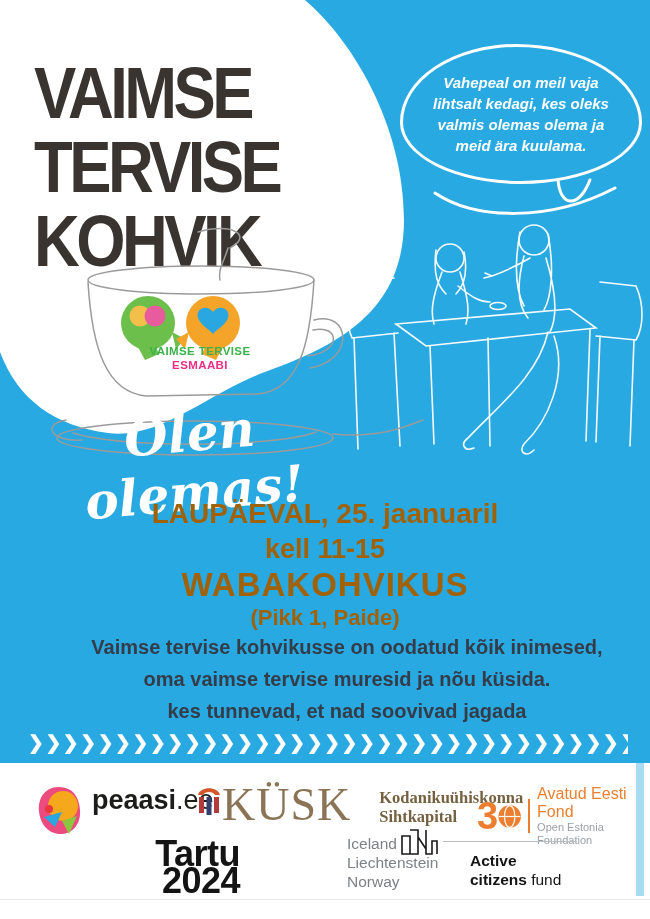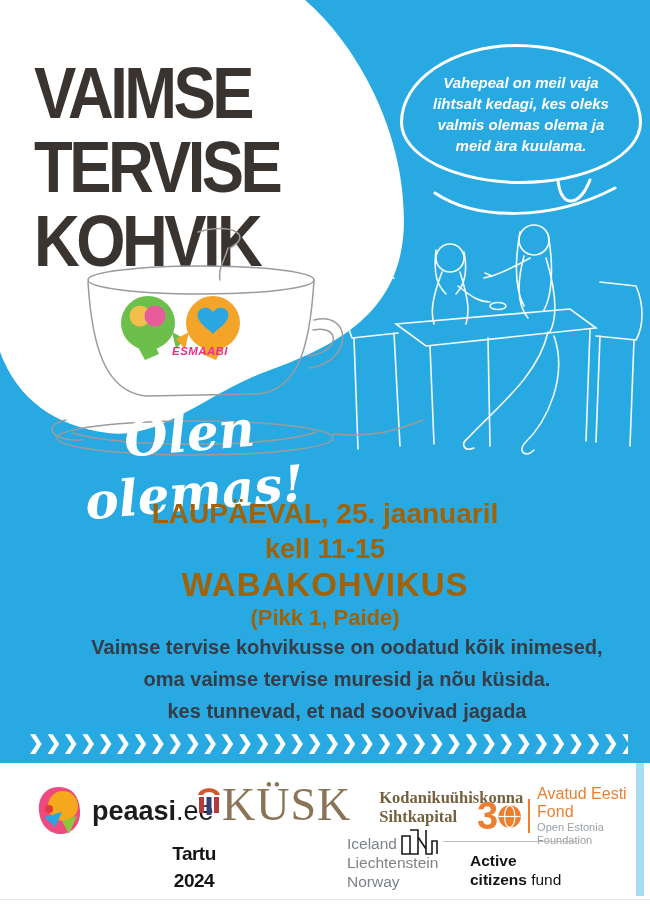--- a/index.html
+++ b/index.html
@@ -17,21 +17,21 @@
           border-radius:48% 52% 50% 50% / 56% 56% 44% 44%;
           display:flex;align-items:center;justify-content:center;text-align:center;
           color:#fff;font-style:italic;font-weight:bold;font-size:15px;line-height:21px;
           padding:8px 20px;}
   .bubble-tail{position:absolute;left:430px;top:178px;}
   
   .cup-svg{position:absolute;left:48px;top:248px;overflow:visible;}
   .cup-label{position:absolute;left:95px;top:344px;width:210px;text-align:center;
              font-weight:800;font-size:11.5px;line-height:14px;letter-spacing:.4px;}
   .cup-label .l1{color:#3bb24a;}
-  .cup-label .l2{color:#ec2f86;font-style:italic;}
+  .cup-label .l2{color:#ec2f86;}
   
   .script{position:absolute;left:22px;top:404px;width:340px;text-align:center;color:#fff;
           font-family:"DejaVu Serif",serif;font-style:italic;font-weight:bold;
           font-size:50px;transform:rotate(-5deg);}
   
   .event{position:absolute;left:0;top:496px;width:650px;text-align:center;color:#a16207;
          font-weight:bold;}
   .event .e1{font-size:28px;line-height:36px;}
   .event .e2{font-size:27px;line-height:34px;}
   .event .e3{font-size:33px;line-height:38px;letter-spacing:1px;}
@@ -42,35 +42,35 @@
   
   .chevrons{position:absolute;left:28px;top:731px;width:600px;height:26px;color:#fff;
             font-weight:900;font-size:19px;letter-spacing:1.5px;white-space:nowrap;
             overflow:hidden;}
   
   .people-svg{position:absolute;left:338px;top:206px;}
   
   .footer{position:absolute;left:0;top:763px;width:650px;height:156px;background:#fff;}
   .right-strip{position:absolute;left:636px;top:763px;width:8px;height:133px;background:#a9dcf3;}
   .bottom-line{position:absolute;left:0;top:899px;width:650px;height:1px;background:#e9e9e9;}
-  .peaasi{position:absolute;left:36px;top:22px;display:flex;align-items:center;}
+  .peaasi{position:absolute;left:36px;top:22px;display:flex;align-items:flex-start;}
   .peaasi-text{margin-left:10px;font-size:27px;color:#1c1c1b;}
   .peaasi-text .b{font-weight:bold;}
   .kusk{position:absolute;left:196px;top:20px;display:flex;align-items:flex-start;}
   .kusk-acronym{font-family:"Liberation Serif",serif;font-size:46px;line-height:44px;
                 color:#8b7456;letter-spacing:1px;}
   .kusk-name{margin-left:28px;padding-top:5px;font-family:"Liberation Serif",serif;
              font-weight:bold;font-size:16.5px;line-height:19px;color:#75613f;}
   .aef{position:absolute;left:477px;top:22px;display:flex;align-items:center;}
   .aef-number{font-size:38px;font-weight:bold;color:#ec7f2f;line-height:34px;}
   .aef-divider{width:3px;height:34px;background:#ec7f2f;margin:0 7px 0 6px;}
   .aef-name{font-size:16px;color:#ec7f2f;line-height:18px;}
   .aef-sub{font-size:11px;color:#9aa0a4;line-height:13px;}
-  .tartu{position:absolute;left:148px;top:77px;width:92px;text-align:center;color:#141414;
-         font-weight:900;font-size:19px;line-height:27px;letter-spacing:-.5px;}
+  .tartu{position:absolute;left:148px;top:77px;width:92px;text-align:right;color:#141414;
+         font-weight:900;font-size:36px;line-height:27px;letter-spacing:-.5px;}
   .acf{position:absolute;left:347px;top:71px;width:250px;height:62px;}
   .acf-countries{position:absolute;left:0;top:0;font-size:15.5px;line-height:19px;color:#7d8286;}
   .acf-icon{position:absolute;left:52px;top:-8px;}
   .acf-line{position:absolute;left:96px;top:7px;width:134px;height:1px;background:#b9bdbf;}
   .acf-fund{position:absolute;left:123px;top:17px;font-size:15.5px;line-height:19px;color:#141414;}
   .acf-fund .b{font-weight:bold;}
 </style>
 </head>
 <body>
 
@@ -138,20 +138,21 @@
       <circle cx="107" cy="68" r="10.5" fill="#e85b9d"></circle>
     </g>
 
     <g>
       <circle cx="165" cy="75" r="27" fill="#f4a428"></circle>
       <path d="M141,84 l-13,7 9,10 z M175,99 l-7,13 -14,-6 5,-11 z" fill="#f4a428"></path>
       <path d="M165,64 c-6,-9 -20,-3 -14,8 c3,6 10,9 14,14 c4,-5 11,-8 14,-14 c6,-11 -8,-17 -14,-8 z" fill="#2aa7e0"></path>
     </g>
   </svg>
   <div class="cup-label">
+    <div class="l1">VAIMSE TERVISE</div>
     <div class="l2">ESMAABI</div>
   </div>
 
   <div class="script">Olen olemas!</div>
 
   <div class="event">
     <div class="e1">LAUPÄEVAL, 25. jaanuaril</div>
     <div class="e2">kell 11-15</div>
     <div class="e3">WABAKOHVIKUS</div>
     <div class="e4">(Pikk 1, Paide)</div>

